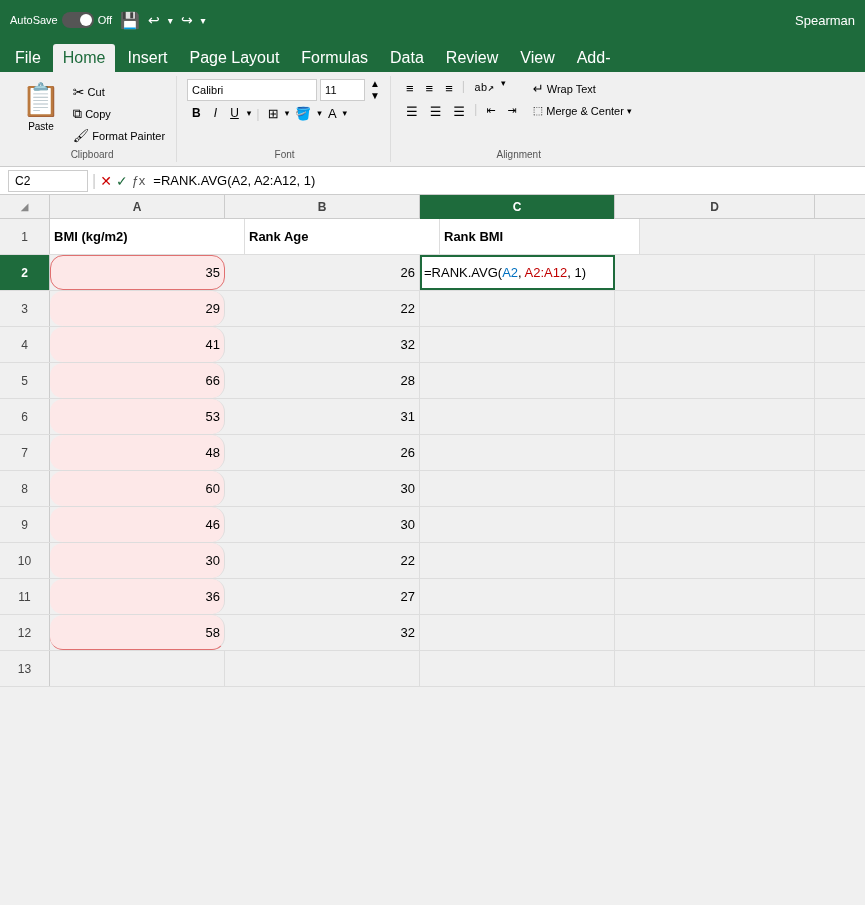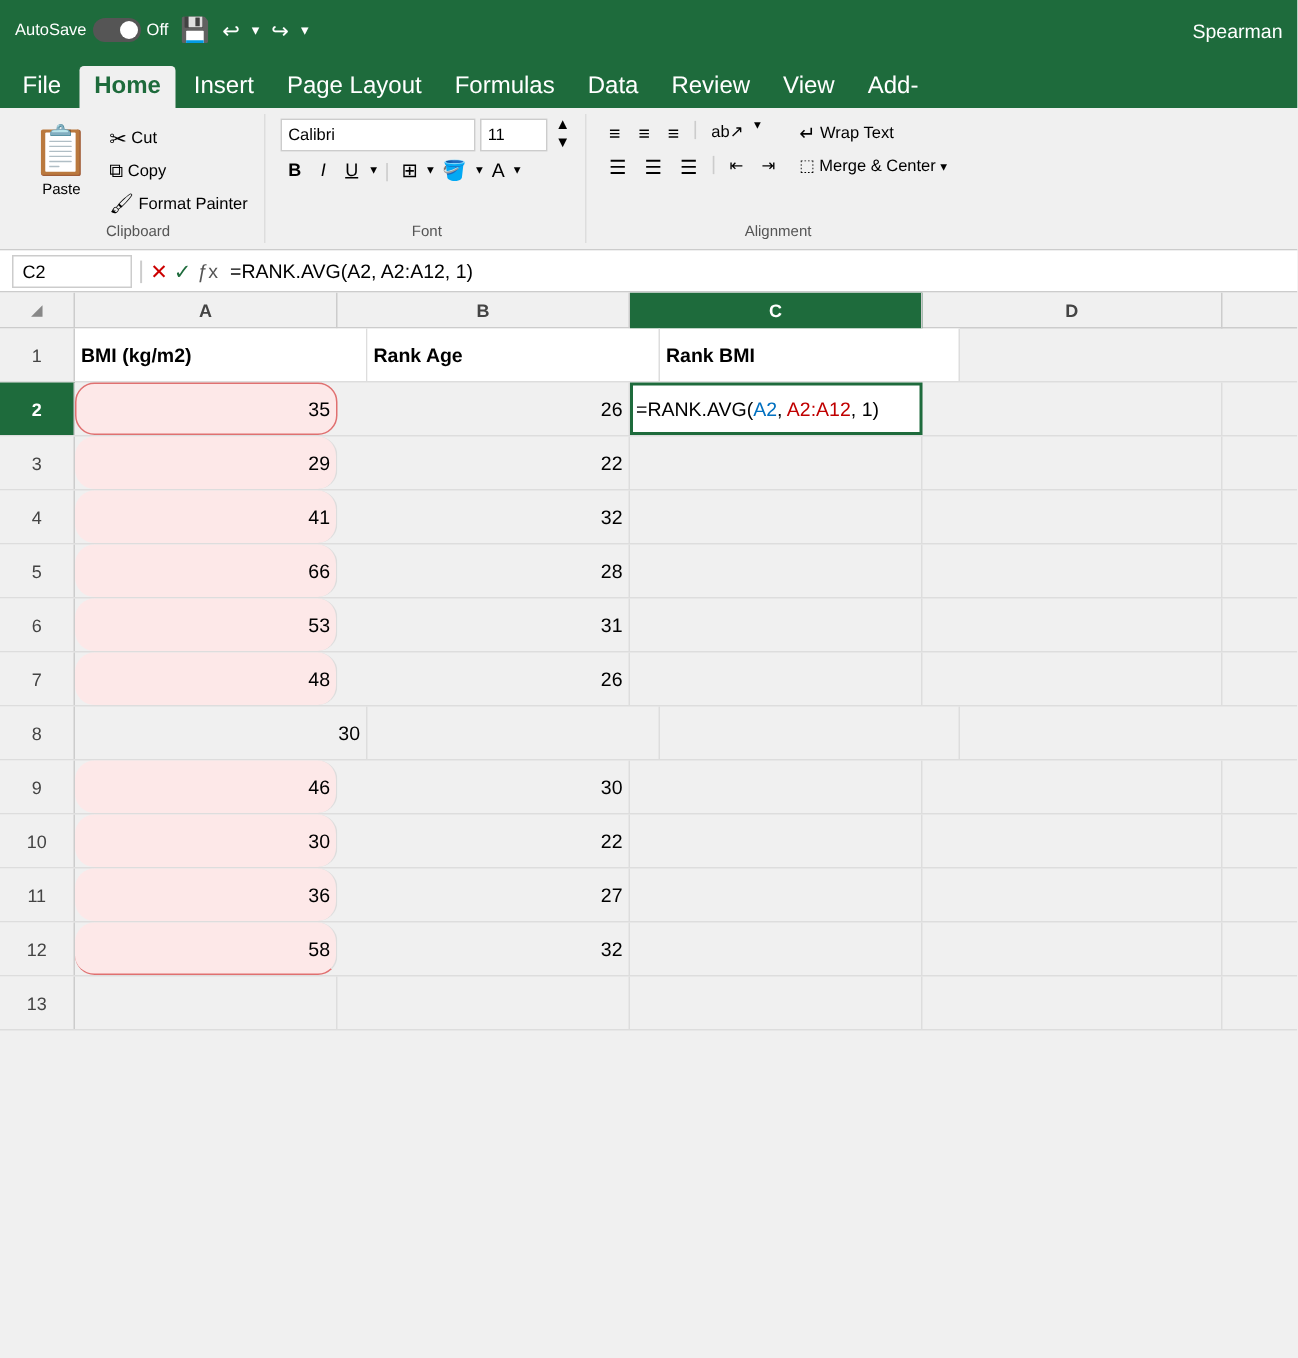--- a/index.html
+++ b/index.html
@@ -38,21 +38,21 @@
     }
     .menu-item {
       padding: 5px 10px;
       font-size: 16px;
       cursor: pointer;
       border-radius: 3px 3px 0 0;
     }
     .menu-item.active {
       background: #f0f0f0;
       color: #1e6b3c;
-      font-weight: bold;
+      font-weight: normal;
       margin-top: 40px;
     }
 
     
     #ribbon {
       background: #f0f0f0;
       border-bottom: 1px solid #ccc;
       min-height: 90px;
       display: flex;
       align-items: stretch;
@@ -333,21 +333,21 @@
 
   <div class="ribbon-group align-group">
     <div class="align-controls">
       <div class="align-row">
         <div style="display:flex; flex-direction:column; gap:2px;">
           <div class="align-row">
             <span class="align-btn">≡</span>
             <span class="align-btn">≡</span>
             <span class="align-btn">≡</span>
             <span style="color:#ccc; margin:0 2px;">|</span>
-            <span class="align-btn" style="font-size:11px;">ab↗</span>
+            <span class="align-btn" style="font-size:11px;font-family:Liberation Mono, monospace;">ab↗</span>
             <span style="font-size:9px; cursor:pointer;">▾</span>
           </div>
           <div class="align-row">
             <span class="align-btn">☰</span>
             <span class="align-btn">☰</span>
             <span class="align-btn">☰</span>
             <span style="color:#ccc; margin:0 2px;">|</span>
             <span class="align-btn" style="font-size:11px;">⇤</span>
             <span class="align-btn" style="font-size:11px;">⇥</span>
           </div>
@@ -448,20 +448,21 @@
   </div>
   <div class="spreadsheet-row">
     <div class="row-num">7</div>
     <div class="cell cell-num col-a-cell cell-pink">48</div>
     <div class="cell cell-num col-b-cell">26</div>
     <div class="cell col-c-cell"></div>
     <div class="cell col-d-cell"></div>
   </div>
   <div class="spreadsheet-row">
     <div class="row-num">8</div>
+    <div class="cell cell-num col-a-cell cell-pink">60</div>
     <div class="cell cell-num col-b-cell">30</div>
     <div class="cell col-c-cell"></div>
     <div class="cell col-d-cell"></div>
   </div>
   <div class="spreadsheet-row">
     <div class="row-num">9</div>
     <div class="cell cell-num col-a-cell cell-pink">46</div>
     <div class="cell cell-num col-b-cell">30</div>
     <div class="cell col-c-cell"></div>
     <div class="cell col-d-cell"></div>

